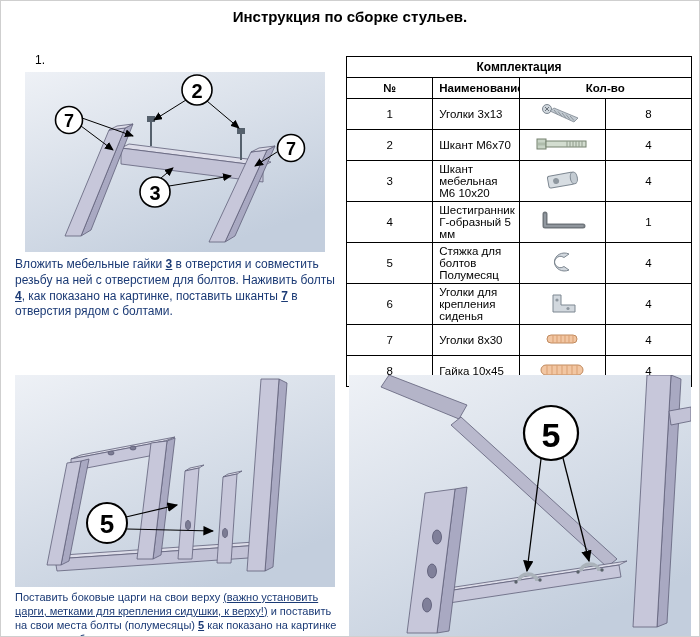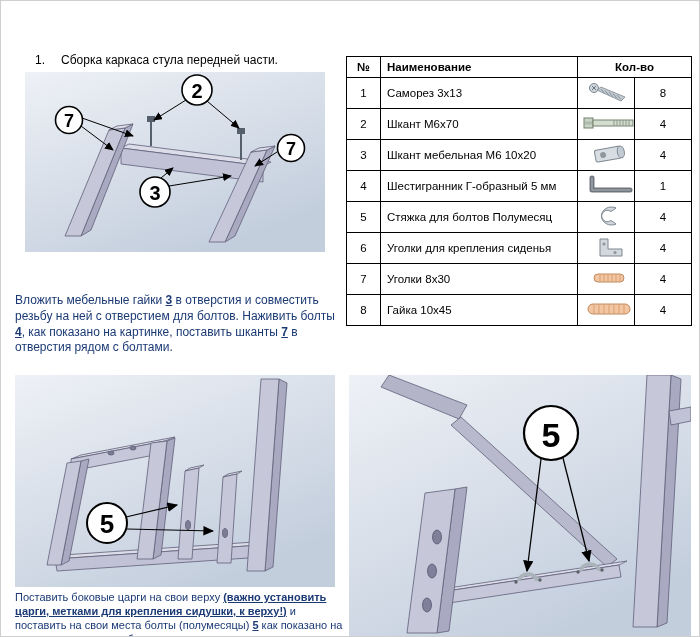--- a/index.html
+++ b/index.html
@@ -13,21 +13,21 @@
     position:absolute; top:7px; left:0; width:100%;
     text-align:center; font-size:15px; font-weight:bold; color:#000;
   }
   .step-line {
     position:absolute; left:34px; top:52px; font-size:12px; color:#000;
     display:flex; gap:16px; width:300px;
   }
   .diagram1 { position:absolute; left:24px; top:71px; width:300px; height:180px; }
   .instr1 {
     position:absolute; left:14px; top:256px; width:326px;
-    font-size:12px; line-height:1.32; color:#1b3a75;margin-top:36px;
+    font-size:12px; line-height:1.32; color:#1b3a75;
   }
   .instr2 {
     position:absolute; left:14px; top:590px; width:330px;
     font-size:11px; line-height:1.26; color:#1b3a75;
   }
   .table-wrap { position:absolute; left:345px; top:55px; width:346px; }
   table { border-collapse:collapse; width:100%; font-size:11.5px; color:#000; table-layout:fixed; }
   td, th { border:1px solid #000; padding:2px 4px; overflow:hidden; }
   .t-title { font-weight:bold; text-align:center; font-size:12px; height:21px; }
   th { font-weight:bold; text-align:center; height:21px; font-size:11.5px; }
@@ -38,24 +38,24 @@
   tbody tr { height:31px; }
   .diagram2 { position:absolute; left:14px;  top:374px; width:320px; height:212px; }
   .diagram3 { position:absolute; left:348px; top:374px; width:342px; height:263px; }
   svg text.co { font-family:"Liberation Sans", sans-serif; font-weight:bold; fill:#000; }
 </style>
 </head>
 <body>
 
 <div class="page">
 
+  <div class="title">Инструкция по сборке стульев.</div>
 
   <div class="step-line">
     <span>1.</span>
-    <span>Сборка каркаса стула передней части.</span>
   </div>
 
   <div class="diagram1">
     <svg width="300" height="180" viewBox="0 0 300 180">
       <defs>
         <linearGradient id="bg1" x1="0" y1="0" x2="0.6" y2="1">
           <stop offset="0" stop-color="#eef1f6"></stop>
             <stop offset="1" stop-color="#c3cedd"></stop>
         </linearGradient>
         <marker id="arr1" markerWidth="9" markerHeight="8" refX="8" refY="4" orient="auto">
@@ -112,29 +112,32 @@
       </g>
     </svg>
   </div>
 
   <p class="instr1"><span>Вложить мебельные гайки </span><span style="font-weight: bold; text-decoration: underline;">3</span><span> в отверстия и совместить резьбу на ней с отверстием для болтов. Наживить болты </span><span style="font-weight: bold; text-decoration: underline;">4</span><span>, как показано на картинке, поставить шканты </span><span style="font-weight: bold; text-decoration: underline;">7</span><span> в отверстия рядом с болтами.</span></p>
 
   <div class="table-wrap">
     <table>
       <thead>
         <tr>
+          <td colspan="4" class="t-title">Комплектация</td>
+        </tr>
+        <tr>
           <th class="c-num">№</th>
           <th class="c-name">Наименование</th>
           <th colspan="2">Кол-во</th>
         </tr>
       </thead>
       <tbody>
           <tr>
             <td class="c-num">1</td>
-            <td class="c-name">Саморез 3х13</td>
+            <td class="c-name">Уголки 3х13</td>
             <td class="c-icon"><svg width="58" height="24" viewBox="0 0 58 24">
                 <circle cx="14" cy="8" r="4.5" fill="#cfd6dc" stroke="#7d8791"></circle>
                 <path d="M12,6 L16,10 M16,6 L12,10" stroke="#6b737c" stroke-width="1" fill="none"></path>
                 <polygon points="17,10 21,7 45,17 41,21" fill="#c2cad1" stroke="#7d8791" stroke-width="0.8"></polygon>
                 <path d="M21,9 L25,14 M25,10.5 L29,15.5 M29,12 L33,17 M33,13.5 L37,18.5 M37,15 L41,19.5" stroke="#8b949c" stroke-width="1" fill="none"></path>
               </svg></td>
             <td class="c-qty">8</td>
           </tr>
           <tr>
             <td class="c-num">2</td>
@@ -256,21 +259,21 @@
         <line x1="111" y1="142" x2="162" y2="130" marker-end="url(#arr2)"></line>
         <line x1="112" y1="154" x2="198" y2="156" marker-end="url(#arr2)"></line>
       </g>
       <g>
         <circle cx="92" cy="148" r="20" fill="#fff" stroke="#000" stroke-width="2"></circle>
         <text class="co" x="92" y="149" font-size="26" text-anchor="middle" dominant-baseline="central">5</text>
       </g>
     </svg>
   </div>
 
-  <p class="instr2"><span>Поставить боковые царги на свои верху </span><span style="font-weight: bold; text-decoration: underline;">(важно установить царги, метками для крепления сидушки, к верху!)</span><span> и поставить на свои места болты (полумесяцы) </span><span style="font-weight: bold; text-decoration: underline;">5</span><span> как показано на картинке и подтянуть болты.</span></p>
+  <p class="instr2"><span>Поставить боковые царги на свои верху </span><span style="font-weight: normal; text-decoration: underline;">(важно установить царги, метками для крепления сидушки, к верху!)</span><span> и поставить на свои места болты (полумесяцы) </span><span style="font-weight: bold; text-decoration: underline;">5</span><span> как показано на картинке и подтянуть болты.</span></p>
 
   <div class="diagram3">
     <svg width="342" height="263" viewBox="0 0 342 263">
       <defs>
         <linearGradient id="bg3" x1="0" y1="0" x2="0.6" y2="1">
           <stop offset="0" stop-color="#eef1f6"></stop>
             <stop offset="1" stop-color="#c3cedd"></stop>
         </linearGradient>
         <marker id="arr3" markerWidth="9" markerHeight="8" refX="8" refY="4" orient="auto">
           <path d="M0,0 L9,4 L0,8 z" fill="#000"></path>

